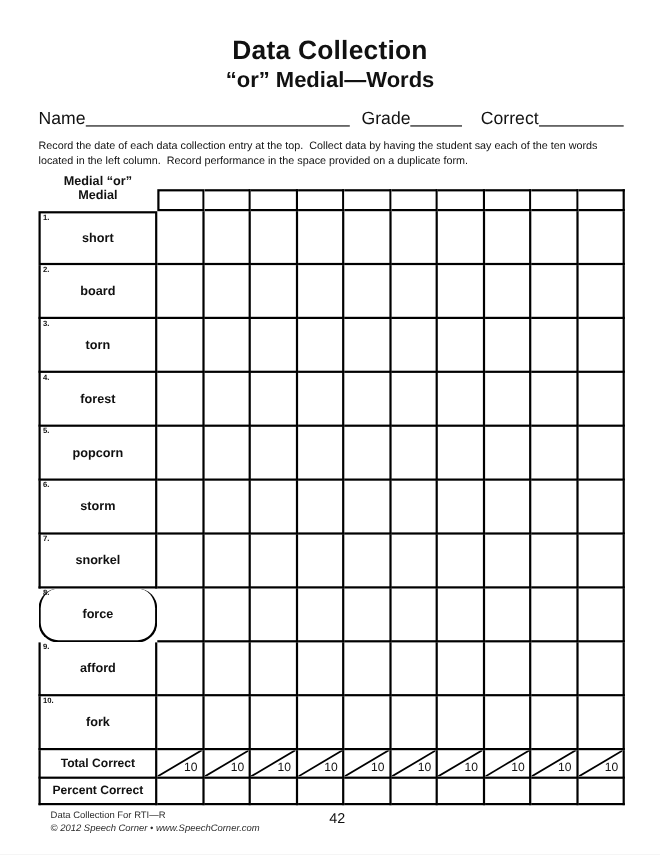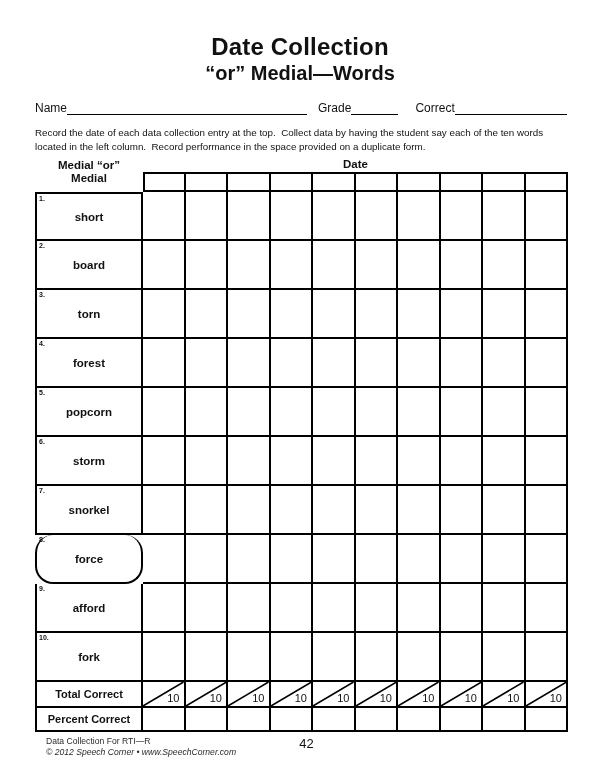--- a/index.html
+++ b/index.html
@@ -20,21 +20,21 @@
   }
   .subtitle {
     margin-top:2px;
     text-align:center;
     font-size:20px; line-height:22px;
     font-weight:bold;
   }
   .info-row {
     display:flex; align-items:flex-end;
     margin:17px 33px 0 35px;
-    font-size:12px; line-height:13px;
+    font-size:16px; line-height:13px;
   }
   .info-label { flex:none; }
   .blank { border-bottom:1.4px solid #000; height:14px; flex:none; }
   .blank-name { width:240px; }
   .blank-grade { width:47px; }
   .blank-teacher { flex:1; }
   .sp1 { width:11px; flex:none; }
   .sp2 { width:17px; flex:none; }
   .instructions {
     margin:11px 33px 0 35px;
@@ -103,42 +103,41 @@
     position:absolute; left:50%; top:3px;
     transform:translateX(-50%);
     font-size:13px; color:#111;
   }
 </style>
 </head>
 <body>
 
 <div class="page">
 
-  <div class="title">Date Collection</div>
+  <div class="title">Data Collection</div>
   <div class="subtitle">“or” Medial—Words</div>
 
   <div class="info-row">
     <span class="info-label">Name</span>
     <span class="blank blank-name"></span>
     <span class="sp1"></span>
     <span class="info-label">Grade</span>
     <span class="blank blank-grade"></span>
     <span class="sp2"></span>
     <span class="info-label">Correct</span>
     <span class="blank blank-teacher"></span>
   </div>
 
   <div class="instructions">Record the date of each data collection entry at the top.  Collect data by having the student say each of the ten words located in the left column.  Record performance in the space provided on a duplicate form.</div>
 
   <div class="table-grid" id="grid">
     <div class="corner">
       <div>Medial “or”</div>
       <div>Medial</div>
     </div>
-    <div class="date-label">Date</div>
 
   <div class="hcell first" style="grid-area: 2 / 2;"></div>
       <div class="hcell" style="grid-area: 2 / 3;"></div>
       <div class="hcell" style="grid-area: 2 / 4;"></div>
       <div class="hcell" style="grid-area: 2 / 5;"></div>
       <div class="hcell" style="grid-area: 2 / 6;"></div>
       <div class="hcell" style="grid-area: 2 / 7;"></div>
       <div class="hcell" style="grid-area: 2 / 8;"></div>
       <div class="hcell" style="grid-area: 2 / 9;"></div>
       <div class="hcell" style="grid-area: 2 / 10;"></div>

